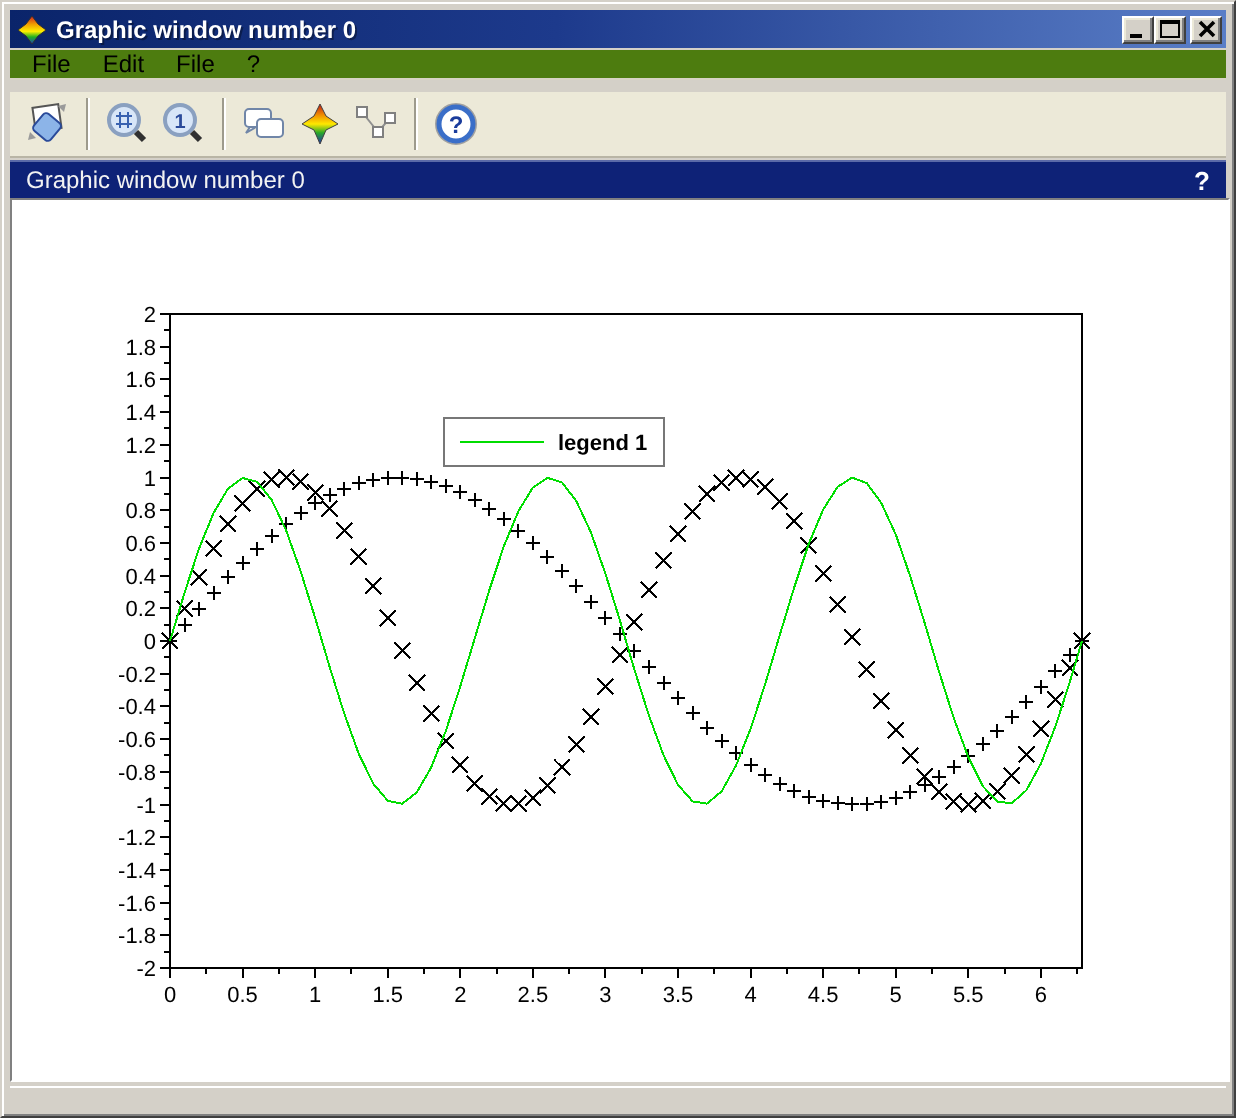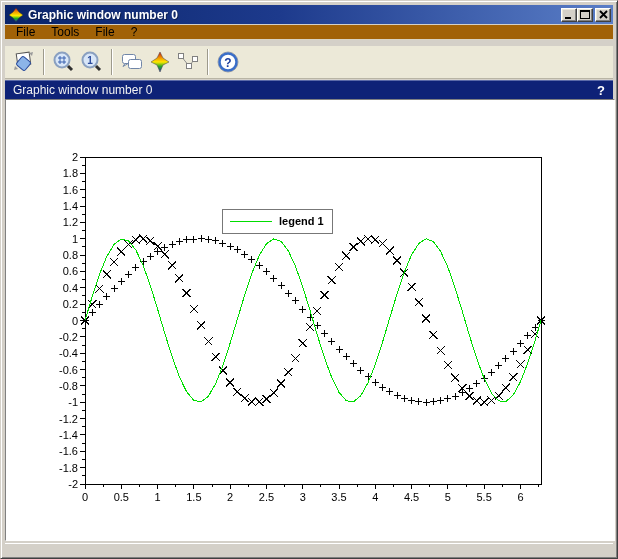--- a/index.html
+++ b/index.html
@@ -26,21 +26,21 @@
   .winbtn{
     width:16px;height:14px;padding:0;margin-left:0;
     background:#d4d0c8;border:1px solid;
     border-color:#fff #404040 #404040 #fff;
     box-shadow:inset -1px -1px 0 #808080, inset 1px 1px 0 #ece9d8;
     display:flex;align-items:center;justify-content:center;cursor:default;
   }
   .winbtn.close{margin-left:2px;}
   .menubar{
     position:absolute;left:4px;top:24px;right:4px;height:15px;
-    background:#a16207;display:flex;align-items:center;padding-left:3px;
+    background:#4d7c0f;display:flex;align-items:center;padding-left:3px;
     border-bottom:1px solid #d8d4c4;
   }
   .menu-item{font-size:12px;color:#000;padding:2px 8px;cursor:default;}
   .toolbar{
     position:absolute;left:4px;top:45px;right:4px;height:33px;
     background:#ece9d8;display:flex;align-items:center;padding-left:5px;
     border-bottom:1px solid #b9b5a5;
   }
   .tbtn{
     width:28px;height:28px;border:none;background:transparent;padding:2px;
@@ -104,21 +104,21 @@
       <button class="winbtn close">
         <svg width="9" height="9" viewBox="0 0 9 9">
             <path d="M1 1 L8 8 M8 1 L1 8" stroke="#000" stroke-width="1.8"></path>
           </svg>
       </button>
     </span>
   </div>
 
   <div class="menubar">
     <span class="menu-item">File</span>
-    <span class="menu-item">Tools</span>
+    <span class="menu-item">Edit</span>
     <span class="menu-item">File</span>
     <span class="menu-item">?</span>
   </div>
 
   <div class="toolbar">
     <button class="tbtn">
       <svg width="24" height="24" viewBox="0 0 24 24">
         <rect x="5" y="3" width="13" height="12" transform="rotate(-8 11 9)" fill="#fff" stroke="#555"></rect>
         <rect x="6" y="8" width="11" height="11" rx="2" transform="rotate(40 11.5 13.5)" fill="#8cb4e8" stroke="#2a4a9a"></rect>
         <path d="M3 16 l3 3 l-4 1 z" fill="#9a9a9a"></path>

